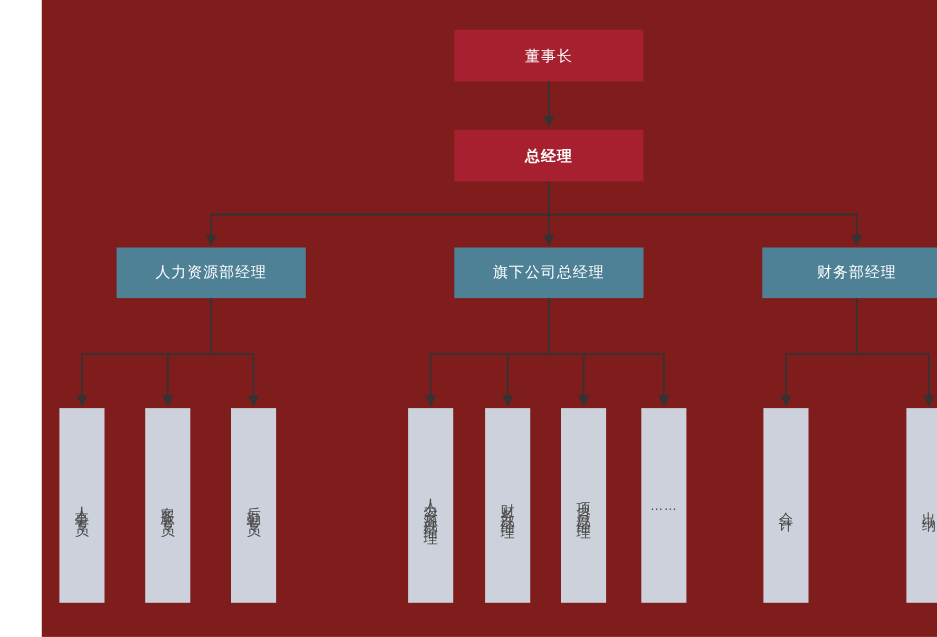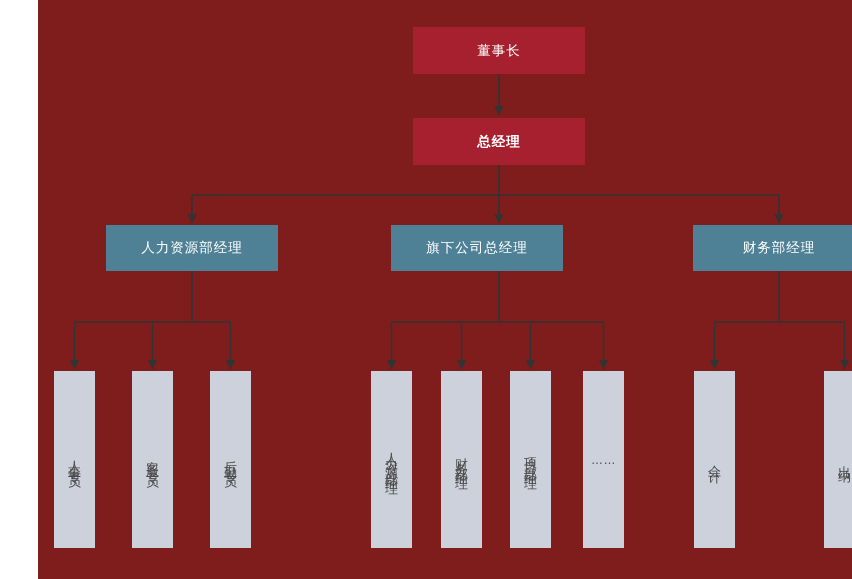--- a/index.html
+++ b/index.html
@@ -106,21 +106,21 @@
       <path d="M676.5 322 V369" marker-end="url(#arrow)"></path>
       <path d="M806.5 322 V369" marker-end="url(#arrow)"></path>
     </g>
   </svg>
 
   <div class="node exec" style="left:375px; top:27px;">董事长</div>
 
   <div class="node exec" style="left:375px; top:118px;font-weight:bold;">总经理</div>
 
   <div class="node mgr" style="left:68px; top:225px;">人力资源部经理</div>
-  <div class="node mgr" style="left:353px; top:225px;text-align:right;">旗下公司总经理</div>
+  <div class="node mgr" style="left:375px; top:225px;text-align:right;">旗下公司总经理</div>
   <div class="node mgr" style="left:655px; top:225px;">财务部经理</div>
 
   <div class="node staff" style="left:16px; top:371px;">
     <span class="v-label">人事专员</span>
   </div>
   <div class="node staff" style="left:94px; top:371px;">
     <span class="v-label">客服专员</span>
   </div>
   <div class="node staff" style="left:172px; top:371px;">
     <span class="v-label">后勤专员</span>

